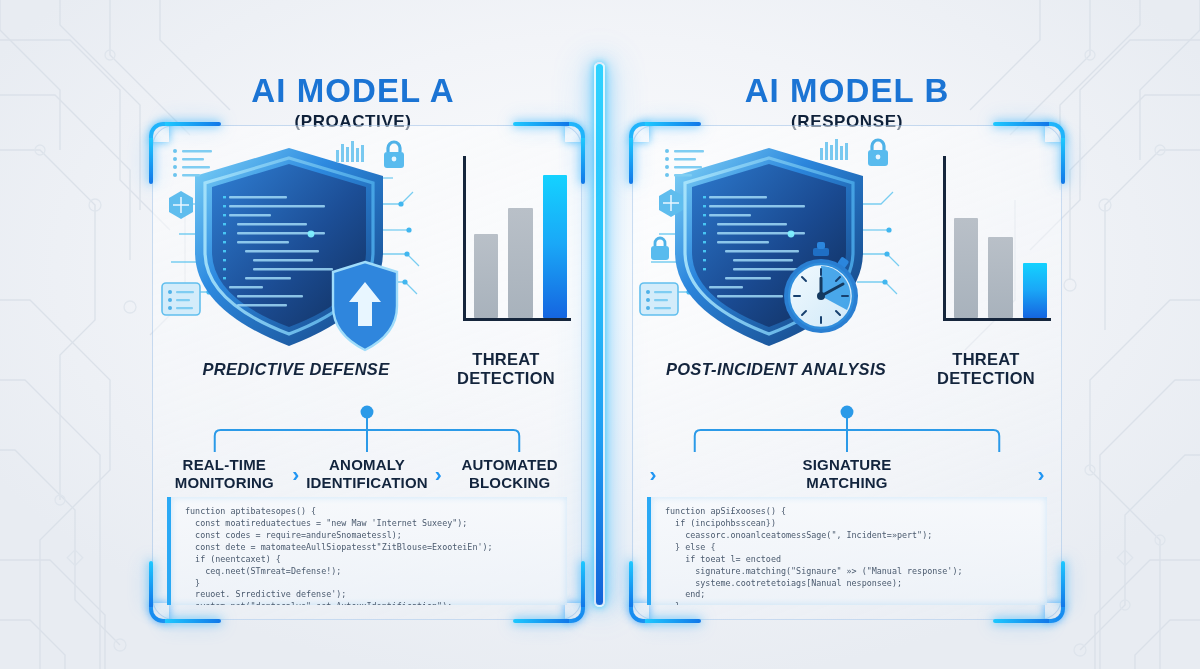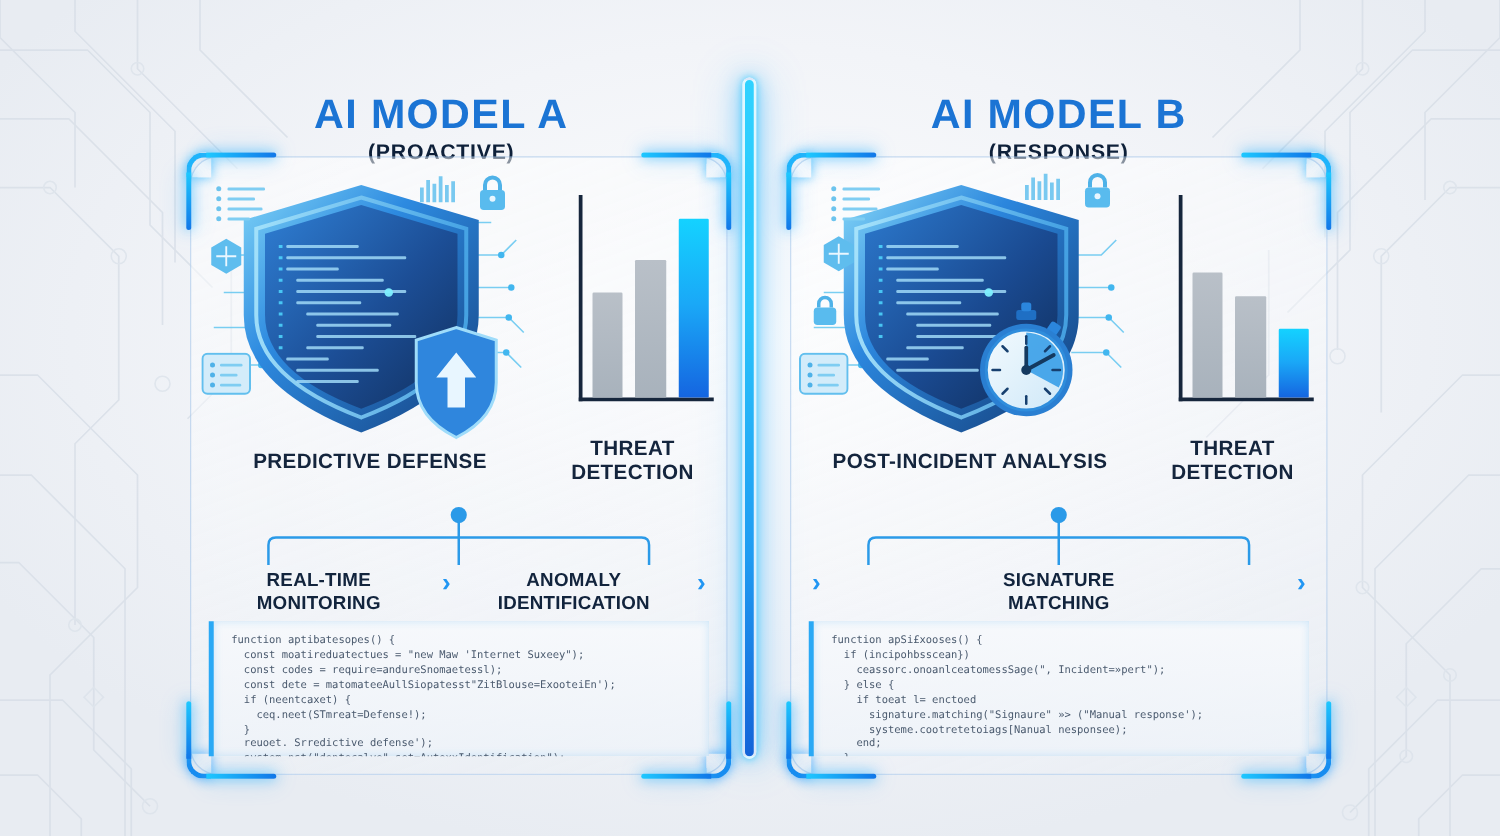--- a/index.html
+++ b/index.html
@@ -90,37 +90,37 @@
 
   
   .hero { position: absolute; left: 0; right: 0; top: 6px; height: 270px; }
   .shield-area { position: absolute; left: 8px; top: 10px; width: 270px; height: 215px; }
   .chart-area  { position: absolute; right: 6px; top: 24px; width: 130px; height: 185px; }
 
   .cap {
     position: absolute; font-size: 16.5px; font-weight: bold;
     color: #14253d; letter-spacing: .3px; text-align: center; line-height: 1.14;
   }
-  .cap.shield-cap { left: 8px; top: 228px; width: 270px; }
+  .cap.shield-cap { left: 8px; top: 228px; width: 270px; font-style: italic; }
   .cap.chart-cap  { right: 0px;  top: 218px; width: 150px; }
 
   
   .chart-plot { position: absolute; left: 18px; top: 0; right: 4px; bottom: 20px;
                 border-left: 3px solid #16263c; border-bottom: 3px solid #16263c; }
   .bars { position: absolute; left: 8px; right: 4px; bottom: 0; top: 0;
           display: flex; align-items: flex-end; gap: 10px; }
   .bar { flex: 1; border-radius: 1px; }
   .bar.gray { background: linear-gradient(180deg, #b9c0c8, #a8b2bc); }
   .bar.accent { background: linear-gradient(180deg, #14d2ff 0%, #1aa8f7 48%, #1565e0 100%); }
 
   
   .flow { position: absolute; left: 10px; right: 10px; top: 278px; height: 112px; }
   .flow-svg { position: absolute; left: 0; top: 0; width: 100%; height: 52px; }
   .flow-items { position: absolute; left: 0; right: 0; top: 52px;
-                display: flex; justify-content: space-between; }
+                display: flex; align-items: center; justify-content: space-between; }
   .flow-step { flex: 1; text-align: center; font-size: 15px; font-weight: bold;
                color: #12243d; line-height: 1.18; letter-spacing: .2px; }
   .chev { width: 20px; text-align: center; color: #2196f3; font-size: 21px;
           font-weight: bold; line-height: 1; }
 
   
   .code {
     position: absolute; left: 14px; right: 14px; bottom: 14px; height: 108px;
     border-left: 4px solid #2aa9f5;
     background: linear-gradient(180deg, rgba(247,249,252,.9), rgba(238,243,249,.75));
@@ -385,20 +385,21 @@
           <path d="M205 10 V48"></path>
           <path d="M52 48 V32 Q52 26 58 26 L352 26 Q358 26 358 32 V48"></path>
         </g>
         <circle cx="205" cy="8" r="6.5" fill="#2b9ae8"></circle>
       </svg>
       <div class="flow-items">
         <div class="flow-step">REAL-TIME<br>MONITORING</div>
         <div class="chev">›</div>
         <div class="flow-step">ANOMALY<br>IDENTIFICATION</div>
         <div class="chev">›</div>
+        <div class="flow-step">AUTOMATED<br>BLOCKING</div>
       </div>
     </div>
 
     <div class="code">function aptibatesopes() {
   const moatireduatectues = "new Maw 'Internet Suxeey");
   const codes = require=andureSnomaetessl);
   const dete = matomateeAullSiopatesst"ZitBlouse=ExooteiEn');
   if (neentcaxet) {
     ceq.neet(STmreat=Defense!);
   }

